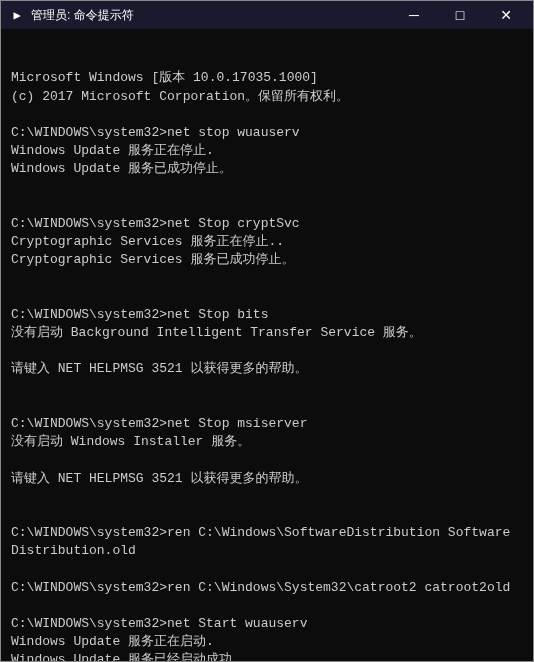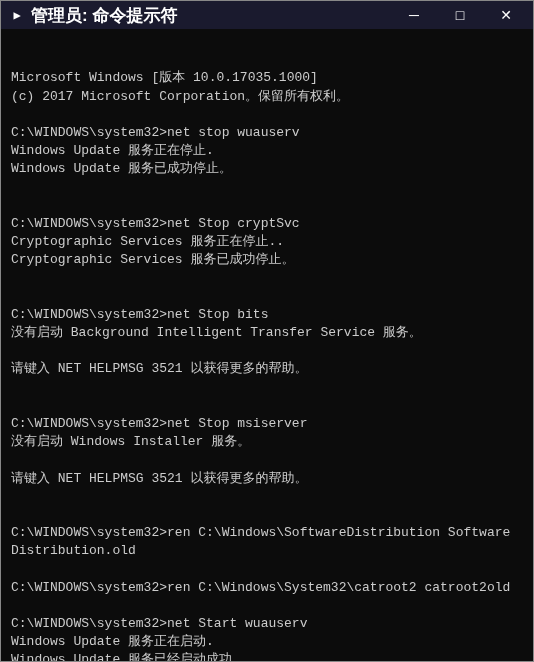--- a/index.html
+++ b/index.html
@@ -45,23 +45,22 @@
     .title-icon {
       width: 16px;
       height: 16px;
       display: flex;
       align-items: center;
       justify-content: center;
       font-size: 12px;
     }
 
     .title-text {
-      font-size: 17px;
+      font-size: 12px;
       font-family: 'Microsoft YaHei', sans-serif;
-      font-weight: bold;
     }
 
     .title-buttons {
       display: flex;
       align-items: center;
       height: 100%;
     }
 
     .title-btn {
       width: 46px;

